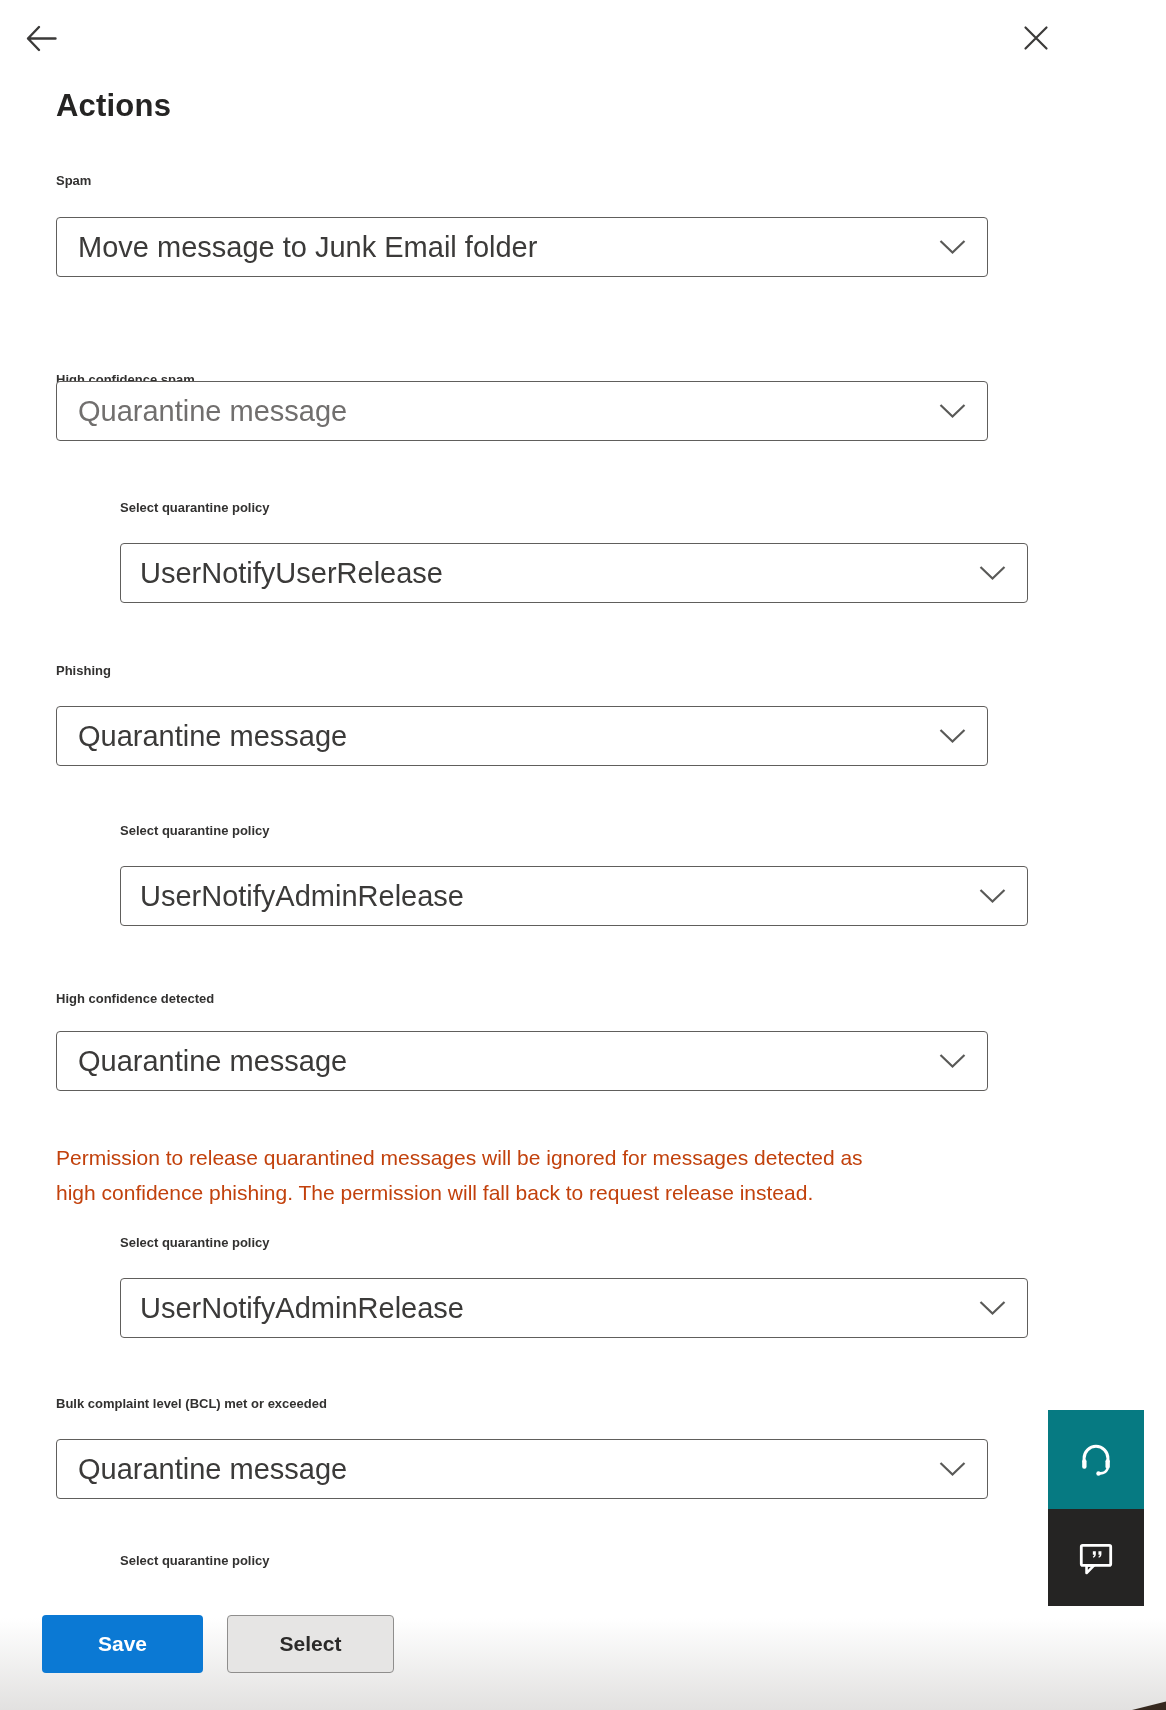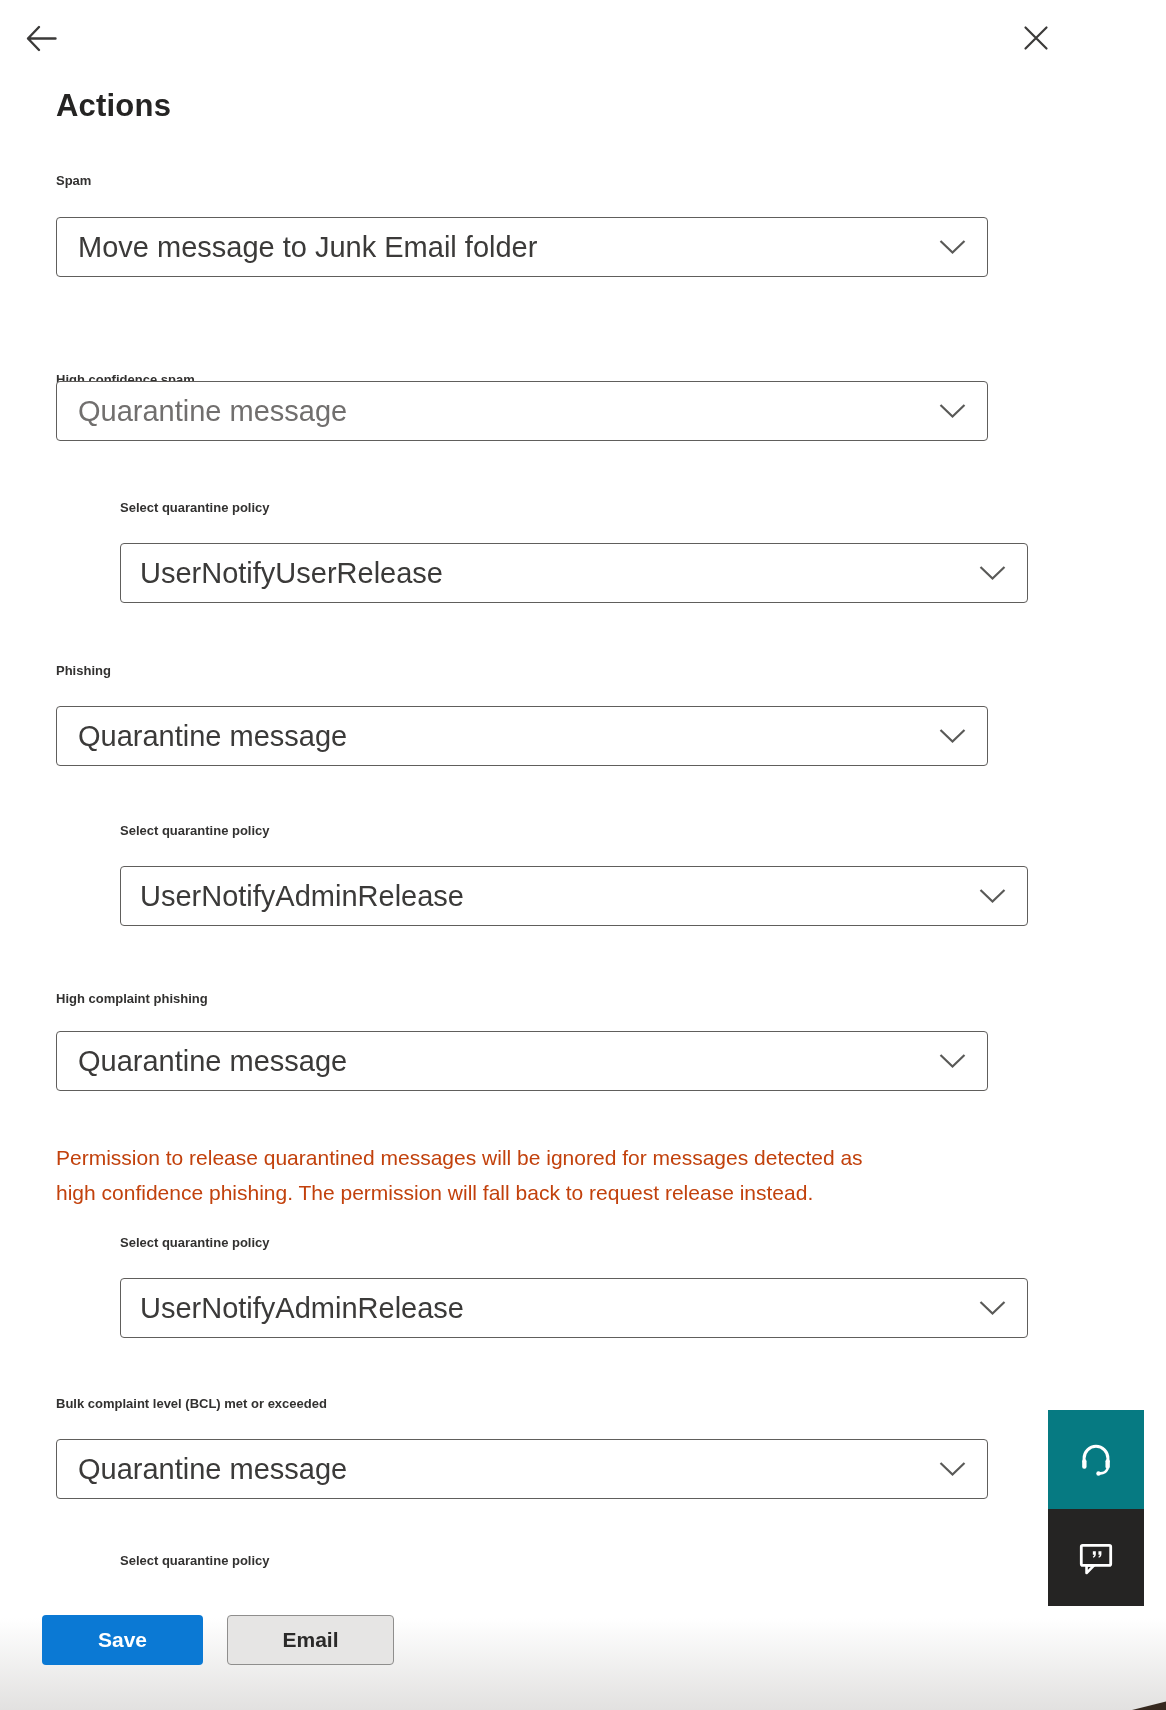--- a/index.html
+++ b/index.html
@@ -16,21 +16,21 @@
     position:absolute;height:60px;border:1.5px solid #605e5c;border-radius:4px;background:#fff;
     display:flex;align-items:center;box-sizing:border-box;cursor:pointer;
   }
   .combobox.main{left:56px;width:932px;padding-left:21px;}
   .combobox.indent{left:120px;width:908px;padding-left:19px;text-align:center;}
   .combobox-value{font-size:29px;color:#3b3a39;white-space:nowrap;}
   .combobox-value.muted{color:#716f6e;}
   .chevron{position:absolute;right:21px;top:50%;transform:translateY(-50%);}
   .note-line{position:absolute;left:56px;font-size:21px;color:#c2410c;white-space:nowrap;}
   .footer-btn{
-    position:absolute;top:1615px;height:50px;border-radius:4px;font-size:21px;font-weight:600;
+    position:absolute;top:1615px;height:58px;border-radius:4px;font-size:21px;font-weight:600;
     display:flex;align-items:center;justify-content:center;cursor:pointer;box-sizing:border-box;
     font-family:"Liberation Sans","DejaVu Sans",sans-serif;
   }
   #save-btn{left:42px;width:161px;background:#0b79d4;border:none;color:#ffffff;}
   #cancel-btn{left:227px;width:167px;background:#e6e5e4;border:1.5px solid #8f8e8d;color:#2b2a29;}
   .rail-btn{position:absolute;left:1048px;width:96px;border:none;display:flex;align-items:center;justify-content:center;cursor:pointer;padding:0;}
   #support-btn{top:1410px;height:99px;background:#067a82;}
   #feedback-btn{top:1509px;height:97px;background:#252423;}
   #bottom-fade{position:absolute;left:0;top:1618px;width:1166px;height:92px;
     background:linear-gradient(to bottom, rgba(233,232,231,0) 0%, rgba(226,225,224,0.55) 55%, #e2e1e0 100%);pointer-events:none;}
@@ -89,21 +89,21 @@
   </div>
 
   <div class="field-label" style="left:120px;top:823px;">Select quarantine policy</div>
   <div class="combobox indent" style="top:866px;">
     <span class="combobox-value">UserNotifyAdminRelease</span>
     <svg class="chevron" width="27" height="15" viewBox="0 0 27 15">
       <path d="M1.5 1.5 L13.5 13 L25.5 1.5" fill="none" stroke="#5a5a58" stroke-width="2.2"></path>
     </svg>
   </div>
 
-  <div class="field-label" style="left:56px;top:991px;">High complaint phishing</div>
+  <div class="field-label" style="left:56px;top:991px;">High confidence detected</div>
   <div class="combobox main" style="top:1031px;">
     <span class="combobox-value">Quarantine message</span>
     <svg class="chevron" width="27" height="15" viewBox="0 0 27 15">
       <path d="M1.5 1.5 L13.5 13 L25.5 1.5" fill="none" stroke="#5a5a58" stroke-width="2.2"></path>
     </svg>
   </div>
 
   <div class="note-line" style="top:1146px;">Permission to release quarantined messages will be ignored for messages detected as</div>
   <div class="note-line" style="top:1181px;">high confidence phishing. The permission will fall back to request release instead.</div>
 
@@ -121,21 +121,21 @@
     <svg class="chevron" width="27" height="15" viewBox="0 0 27 15">
       <path d="M1.5 1.5 L13.5 13 L25.5 1.5" fill="none" stroke="#5a5a58" stroke-width="2.2"></path>
     </svg>
   </div>
 
   <div class="field-label" style="left:120px;top:1553px;">Select quarantine policy</div>
 
   <div id="bottom-fade"></div>
 
   <button class="footer-btn above" id="save-btn">Save</button>
-  <button class="footer-btn above" id="cancel-btn">Email</button>
+  <button class="footer-btn above" id="cancel-btn">Select</button>
 
   <button class="rail-btn above" id="support-btn">
     <svg width="42" height="42" viewBox="0 0 24 24">
       <path d="M5.2 13.2 V11 a6.8 6.8 0 0 1 13.6 0 v2.2" fill="none" stroke="#ffffff" stroke-width="1.7" stroke-linecap="round"></path>
       <rect x="4.1" y="11.6" width="2.5" height="5.4" rx="1.1" fill="#ffffff"></rect>
       <rect x="17.4" y="11.6" width="2.5" height="5.4" rx="1.1" fill="#ffffff"></rect>
       <path d="M18.6 17 a4.6 4.6 0 0 1 -4.6 2.6" fill="none" stroke="#ffffff" stroke-width="1.5" stroke-linecap="round"></path>
       <circle cx="13.4" cy="19.7" r="1.25" fill="#ffffff"></circle>
     </svg>
   </button>

